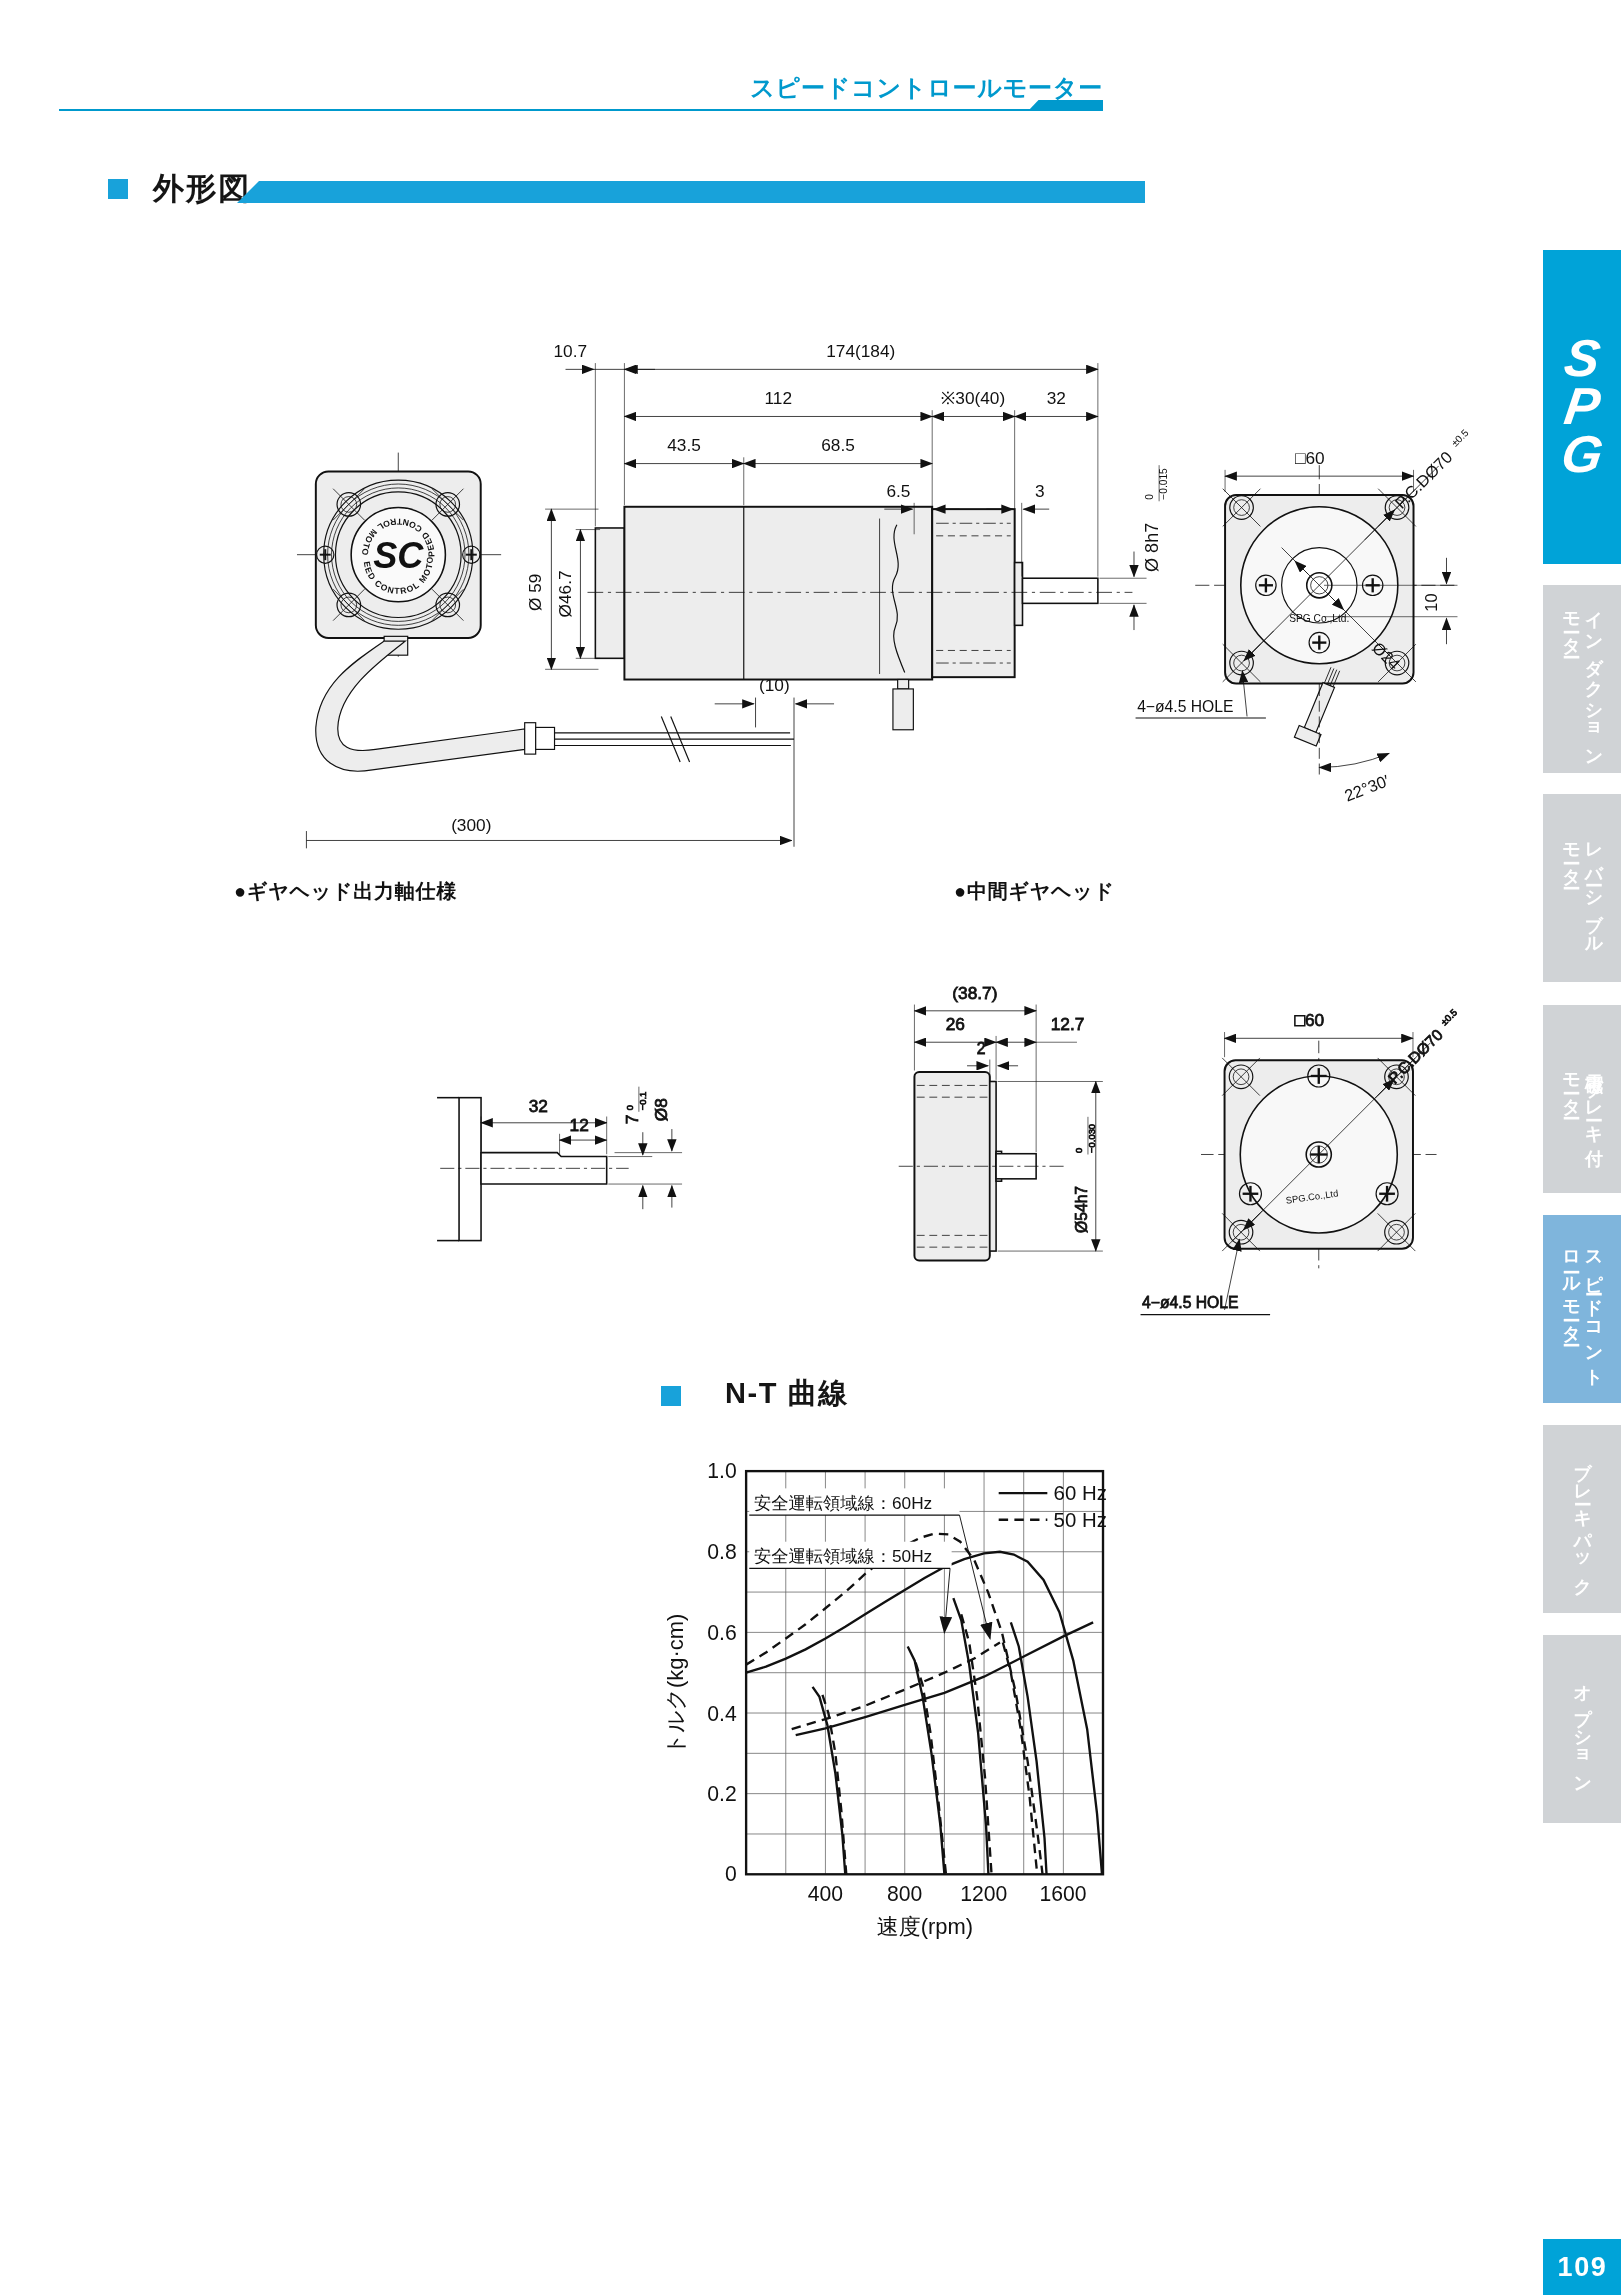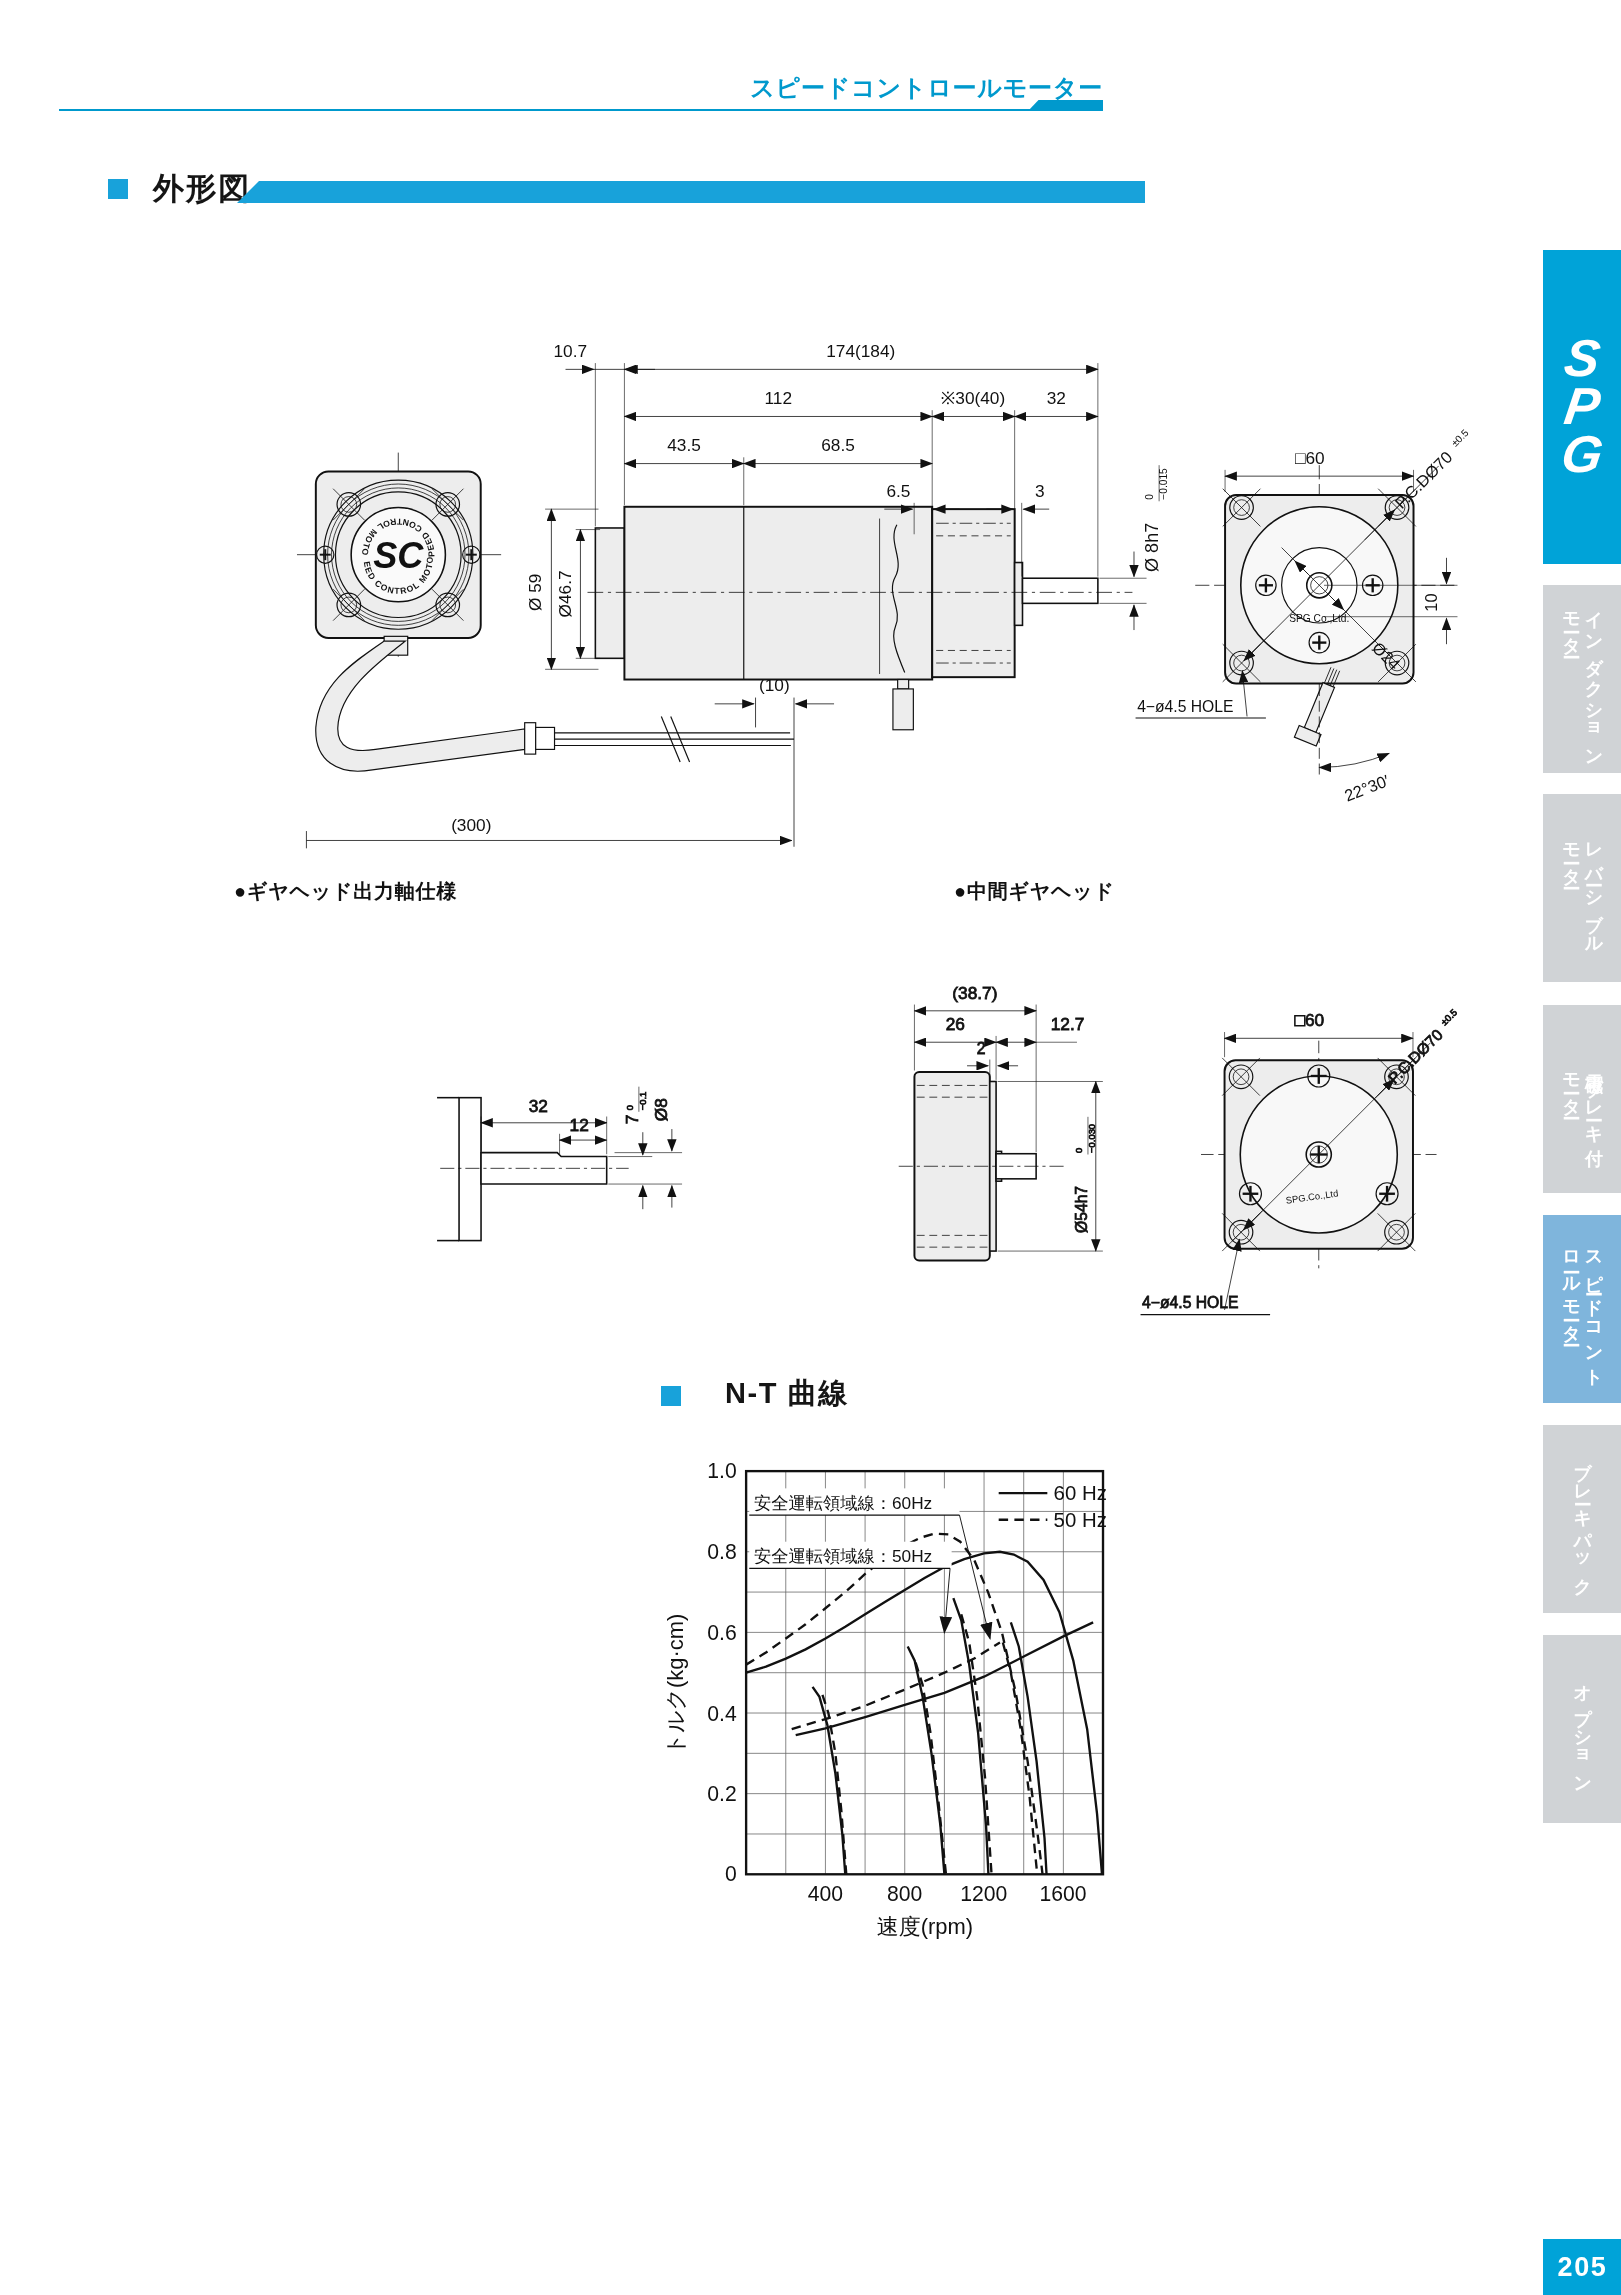--- a/index.html
+++ b/index.html
@@ -560,15 +560,15 @@
     <div class="wm">
         <div>ブレーキパック</div>
       </div>
   </div>
   <div class="vtab" style="top:1635px; height:188px;">
     <div class="wm">
         <div>オプション</div>
       </div>
   </div>
 
-  <div class="page-num">205</div>
+  <div class="page-num">109</div>
 </div>
 
 
 </body></html>

